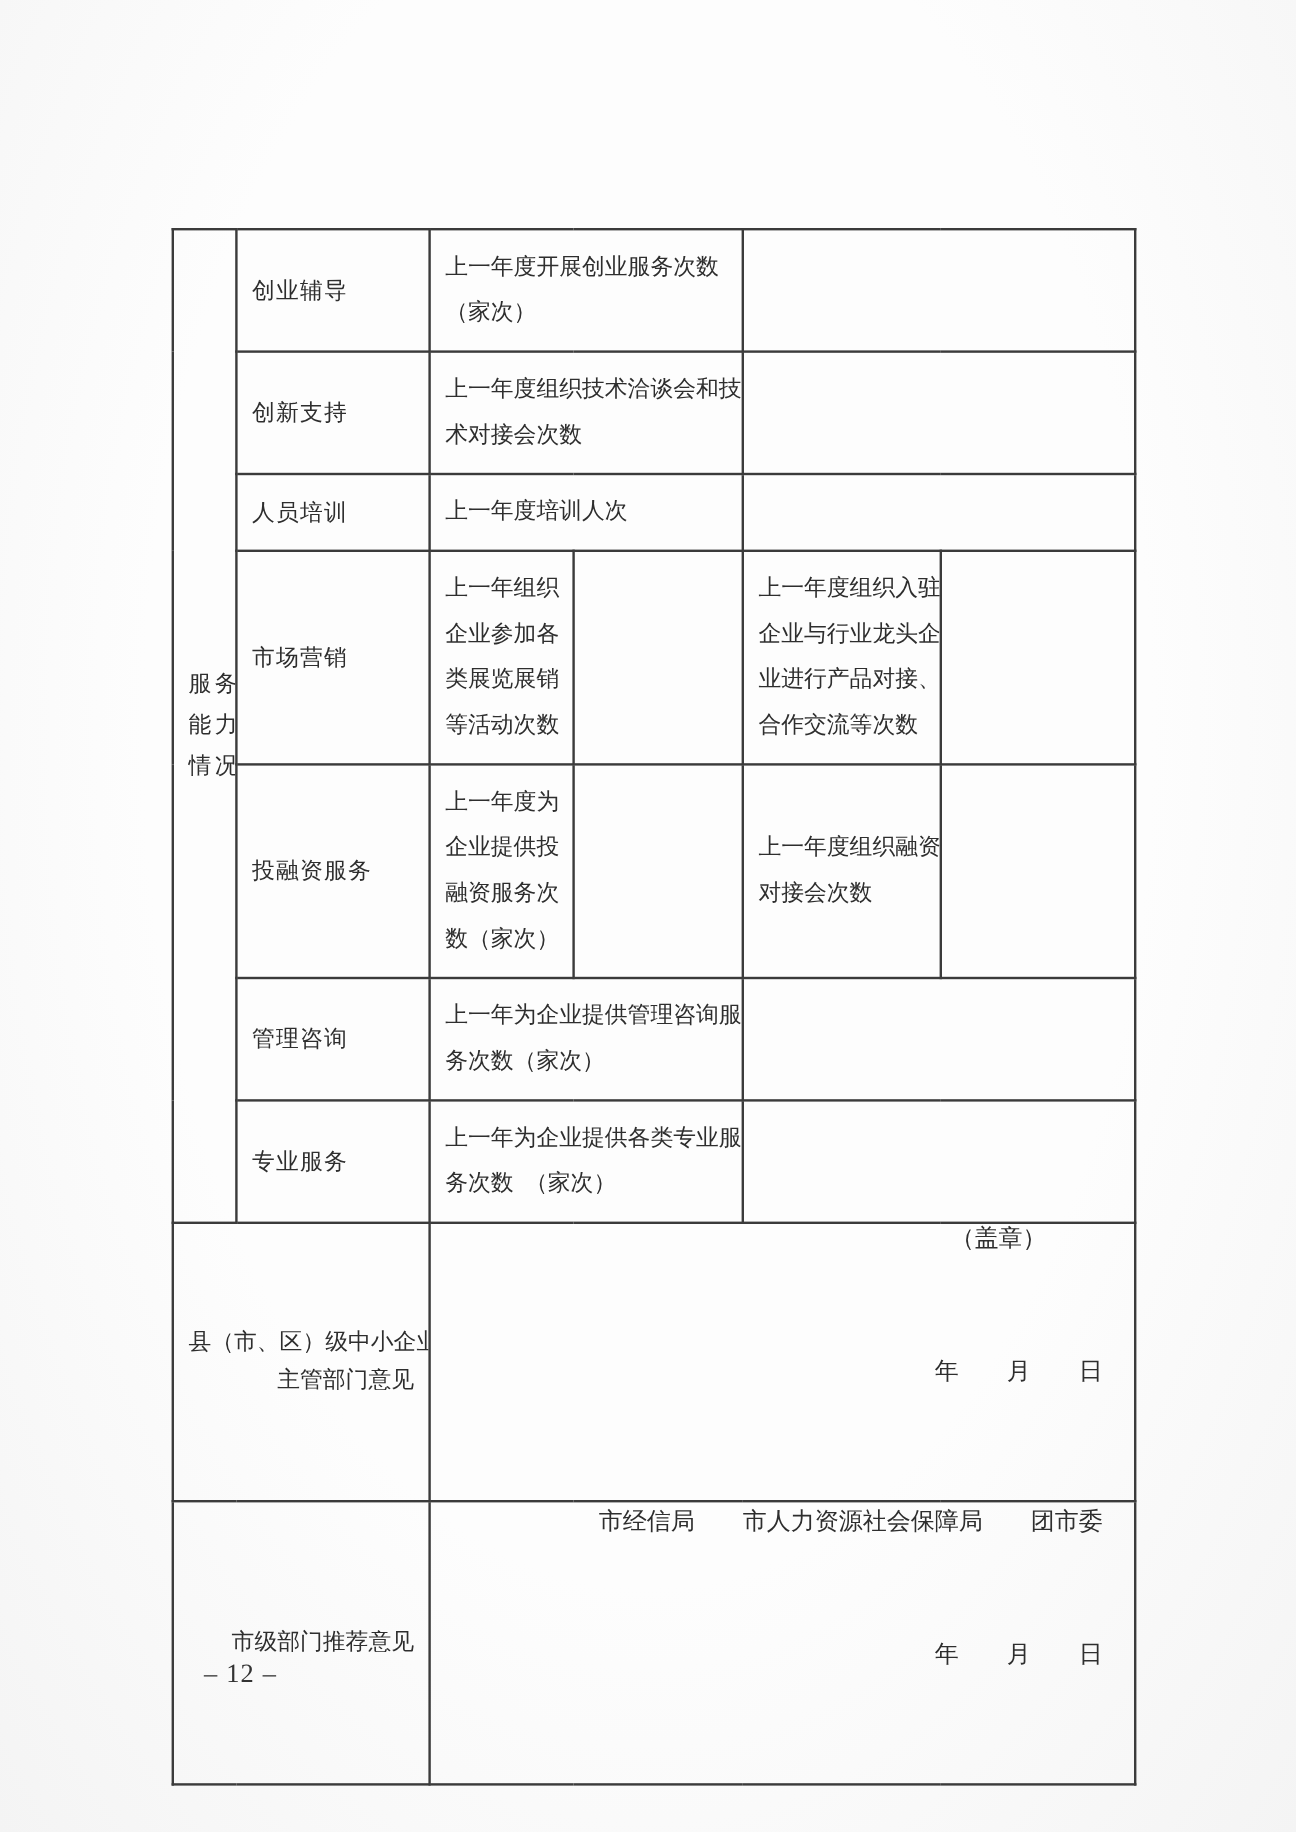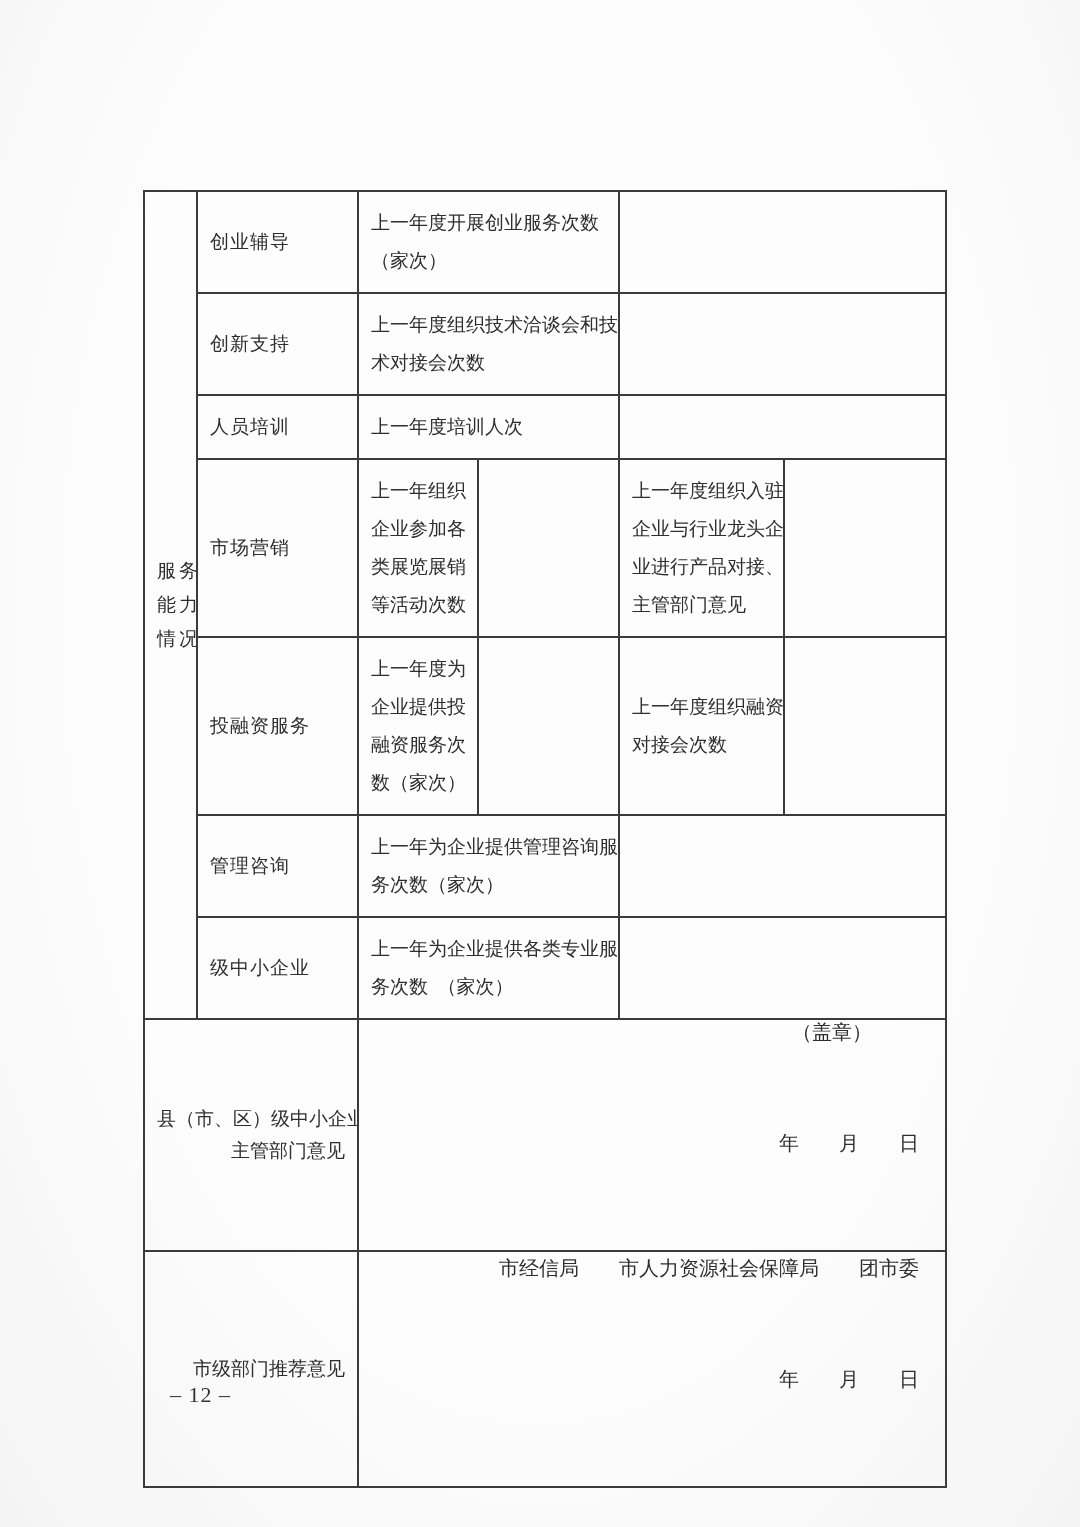--- a/index.html
+++ b/index.html
@@ -106,42 +106,42 @@
       <tr style="height:146px">
         <td class="cat">市场营销</td>
         <td class="metric">上一年组织
 企业参加各
 类展览展销
 等活动次数</td>
         <td></td>
         <td class="metric">上一年度组织入驻
 企业与行业龙头企
 业进行产品对接、
-主管部门意见</td>
+合作交流等次数</td>
         <td></td>
       </tr>
       <tr style="height:144px">
         <td class="cat">投融资服务</td>
         <td class="metric">上一年度为
 企业提供投
 融资服务次
 数（家次）</td>
         <td></td>
         <td class="metric v-top">上一年度组织融资
 对接会次数</td>
         <td></td>
       </tr>
       <tr style="height:75px">
         <td class="cat">管理咨询</td>
         <td colspan="2" class="metric">上一年为企业提供管理咨询服
 务次数（家次）</td>
         <td colspan="2"></td>
       </tr>
       <tr style="height:73px">
-        <td class="cat">级中小企业</td>
+        <td class="cat">专业服务</td>
         <td colspan="2" class="metric">上一年为企业提供各类专业服
 务次数 （家次）</td>
         <td colspan="2"></td>
       </tr>
       <tr style="height:232px">
         <td colspan="2" class="opinion-label">县（市、区）级中小企业
 主管部门意见</td>
         <td colspan="4" class="opinion-body">
           <div class="sign-block">
             <div class="stamp-line">（盖章）</div>

